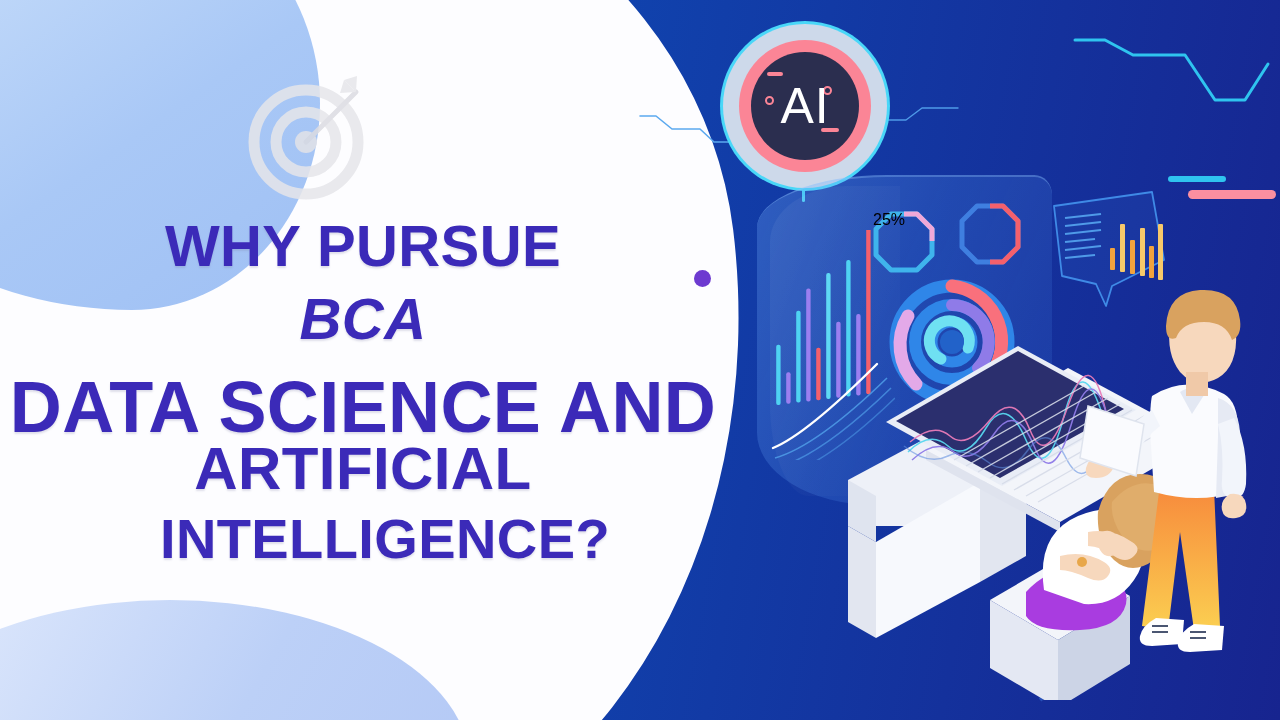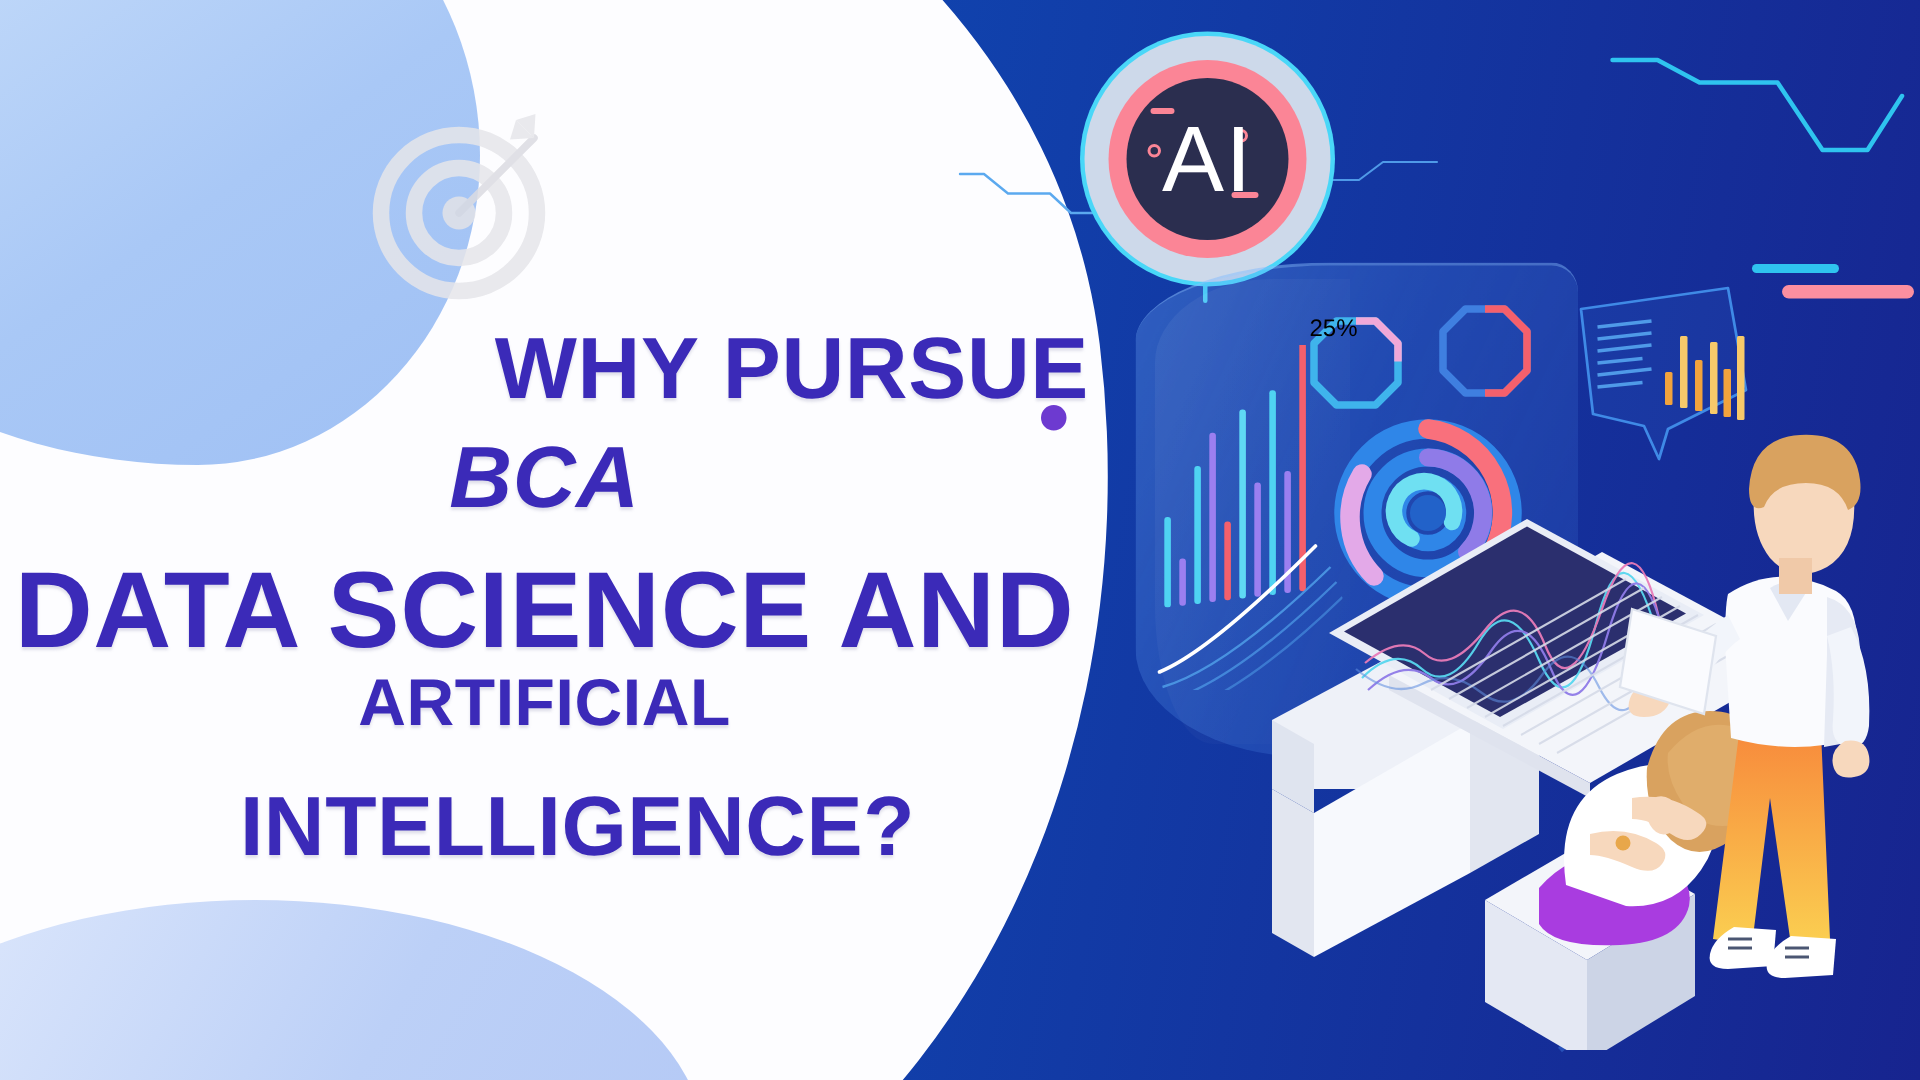--- a/index.html
+++ b/index.html
@@ -48,25 +48,25 @@
   
   .headline{
     position:absolute;
     left:0; top:214px; width:726px;
     text-align:center;
     color:#3b2ab8;
     font-weight:700;
     letter-spacing:.4px;
     text-shadow:0 2px 2px rgba(120,120,160,.22);
   }
-  .h-l1{ font-size:58px; line-height:64px;text-align:right; }
+  .h-l1{ font-size:58px; line-height:64px; }
   .h-l2{ font-size:58px; line-height:86px; margin-top:-2px;font-style:italic; }
   .h-l3{ font-size:72px; line-height:62px; margin-top:14px; }
-  .h-l4{ font-size:44px; line-height:62px; }
-  .h-l5{ font-size:56px; line-height:62px; margin-top:20px;padding-left:44px; }
+  .h-l4{ font-size:60px; line-height:62px; }
+  .h-l5{ font-size:56px; line-height:62px; margin-top:8px;padding-left:44px; }
 
   
   .ai-badge{
     position:absolute; left:723px; top:24px;
     width:164px; height:164px;
   }
   .ai-stem{
     position:absolute; left:802px; top:176px;
     width:3px; height:26px; background:#3fd4f5; border-radius:2px;
   }
@@ -82,21 +82,21 @@
     background:#fb8596;
   }
   .ai-core{
     position:absolute; inset:28px;
     border-radius:50%;
     background:#2b2e4f;
   }
   .ai-text{
     position:absolute; inset:28px;
     display:flex; align-items:center; justify-content:center;
-    color:#ffffff; font-size:62px; font-weight:400; letter-spacing:1px;
+    color:#ffffff; font-size:50px; font-weight:400; letter-spacing:1px;
   }
   .ai-dash-1{ position:absolute; left:44px; top:48px; width:16px; height:4px; background:#fb8596; border-radius:2px;}
   .ai-dash-2{ position:absolute; left:98px; top:104px; width:18px; height:4px; background:#fb8596; border-radius:2px;}
   .ai-dot-1{ position:absolute; left:42px; top:72px; width:9px;height:9px;border-radius:50%;border:2px solid #fb8596;}
   .ai-dot-2{ position:absolute; left:100px; top:62px; width:9px;height:9px;border-radius:50%;border:2px solid #fb8596;}
 
   
   .deco{ position:absolute; left:0; top:0; width:1280px; height:720px; pointer-events:none; }
   .dash-cyan{
     position:absolute; left:1168px; top:176px; width:58px; height:6px;

